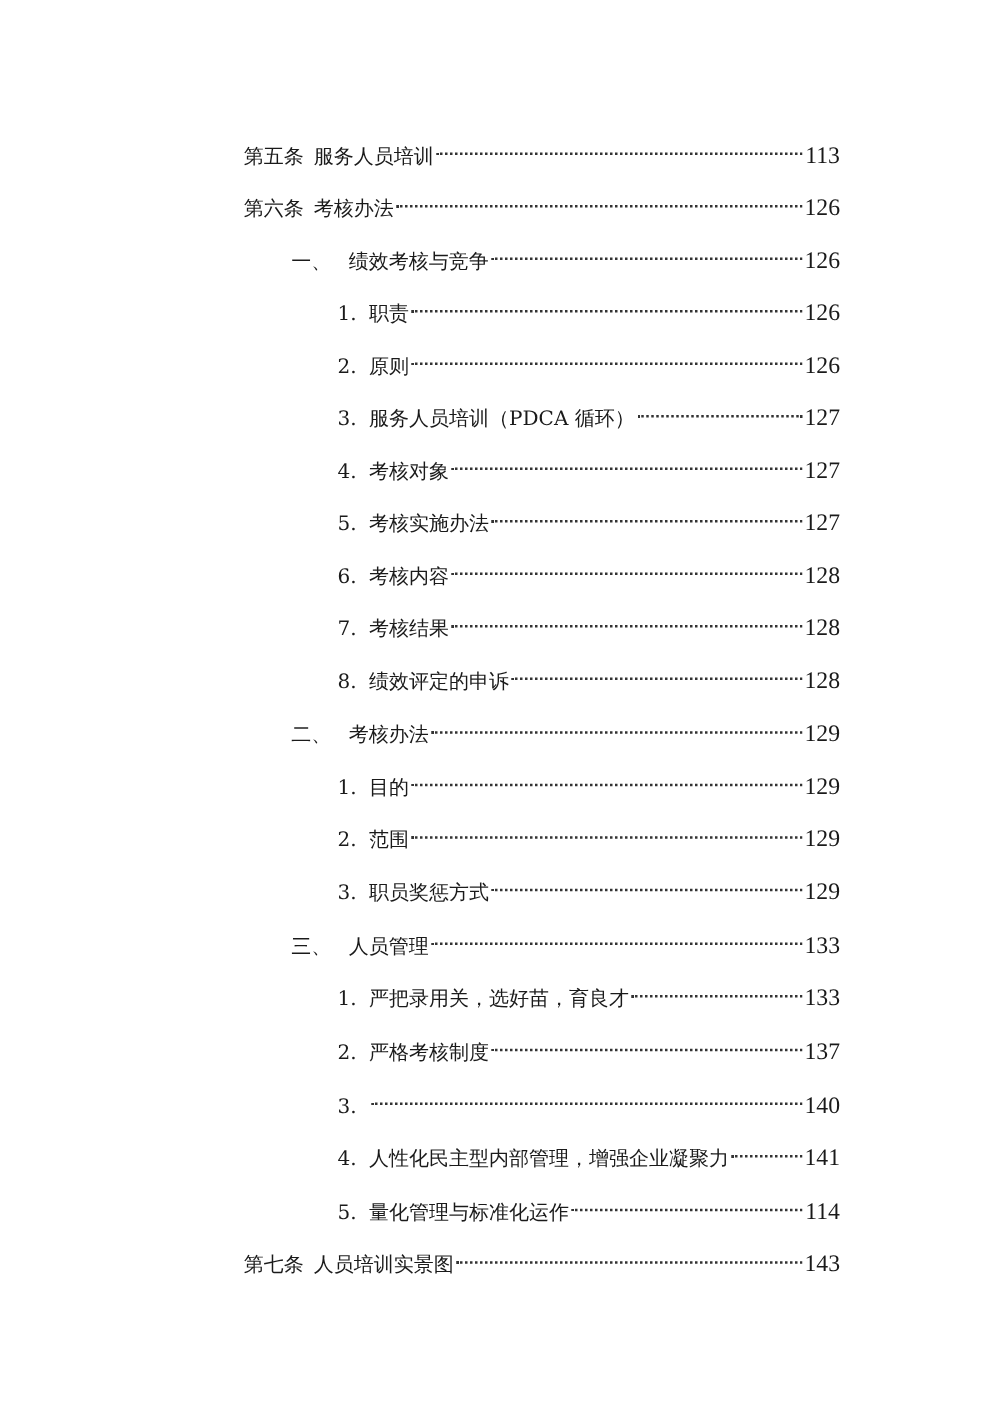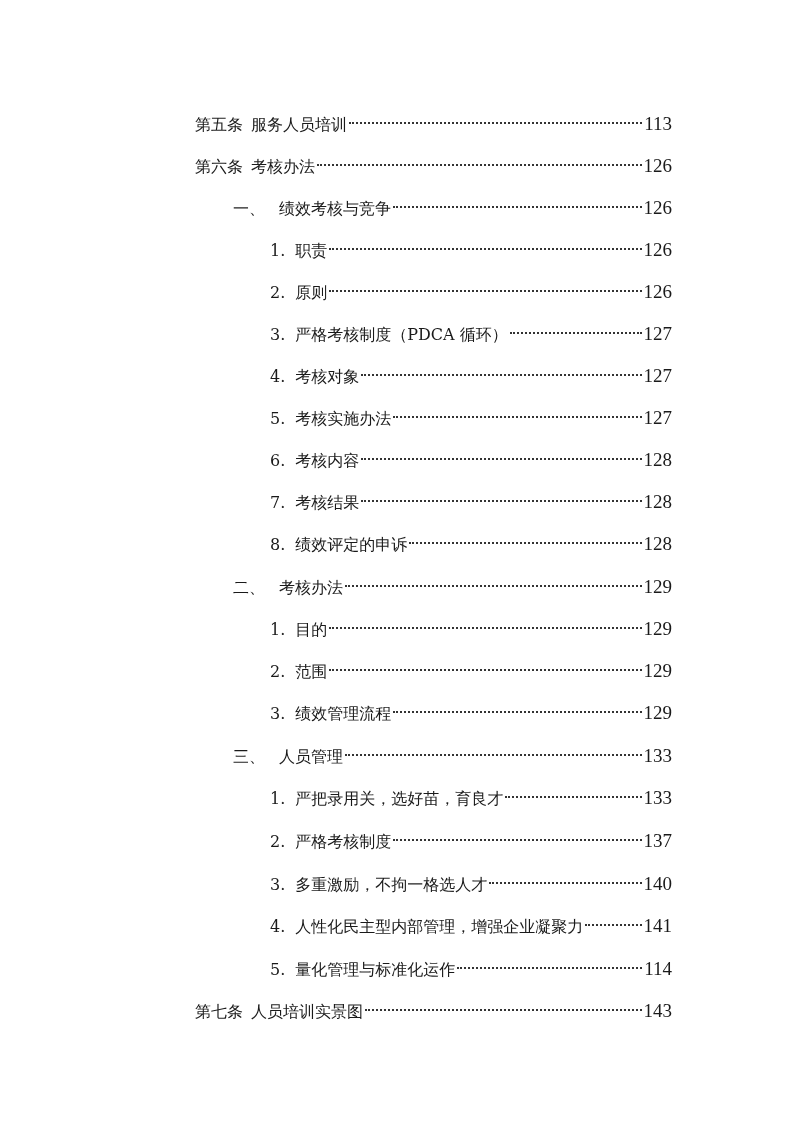--- a/index.html
+++ b/index.html
@@ -93,21 +93,21 @@
     <span class="page">126</span>
   </div>
   <div class="toc-entry lvl2" style="top:274px">
     <span class="prefix">2.</span>
     <span class="title">原则</span>
     <span class="leader"></span>
     <span class="page">126</span>
   </div>
   <div class="toc-entry lvl2" style="top:316px">
     <span class="prefix">3.</span>
-    <span class="title">严格考核制度（PDCA 循环）</span>
+    <span class="title">服务人员培训（PDCA 循环）</span>
     <span class="leader"></span>
     <span class="page">127</span>
   </div>
   <div class="toc-entry lvl2" style="top:358px">
     <span class="prefix">4.</span>
     <span class="title">考核对象</span>
     <span class="leader"></span>
     <span class="page">127</span>
   </div>
   <div class="toc-entry lvl2" style="top:400px">
@@ -147,21 +147,21 @@
     <span class="page">129</span>
   </div>
   <div class="toc-entry lvl2" style="top:653px">
     <span class="prefix">2.</span>
     <span class="title">范围</span>
     <span class="leader"></span>
     <span class="page">129</span>
   </div>
   <div class="toc-entry lvl2" style="top:695px">
     <span class="prefix">3.</span>
-    <span class="title">绩效管理流程</span>
+    <span class="title">职员奖惩方式</span>
     <span class="leader"></span>
     <span class="page">129</span>
   </div>
   <div class="toc-entry lvl1" style="top:738px">
     <span class="prefix">三、</span>
     <span class="title">人员管理</span>
     <span class="leader"></span>
     <span class="page">133</span>
   </div>
   <div class="toc-entry lvl2" style="top:780px">
@@ -171,21 +171,20 @@
     <span class="page">133</span>
   </div>
   <div class="toc-entry lvl2" style="top:823px">
     <span class="prefix">2.</span>
     <span class="title">严格考核制度</span>
     <span class="leader"></span>
     <span class="page">137</span>
   </div>
   <div class="toc-entry lvl2" style="top:866px">
     <span class="prefix">3.</span>
-    <span class="title">多重激励，不拘一格选人才</span>
     <span class="leader"></span>
     <span class="page">140</span>
   </div>
   <div class="toc-entry lvl2" style="top:908px">
     <span class="prefix">4.</span>
     <span class="title">人性化民主型内部管理，增强企业凝聚力</span>
     <span class="leader"></span>
     <span class="page">141</span>
   </div>
   <div class="toc-entry lvl2" style="top:951px">

